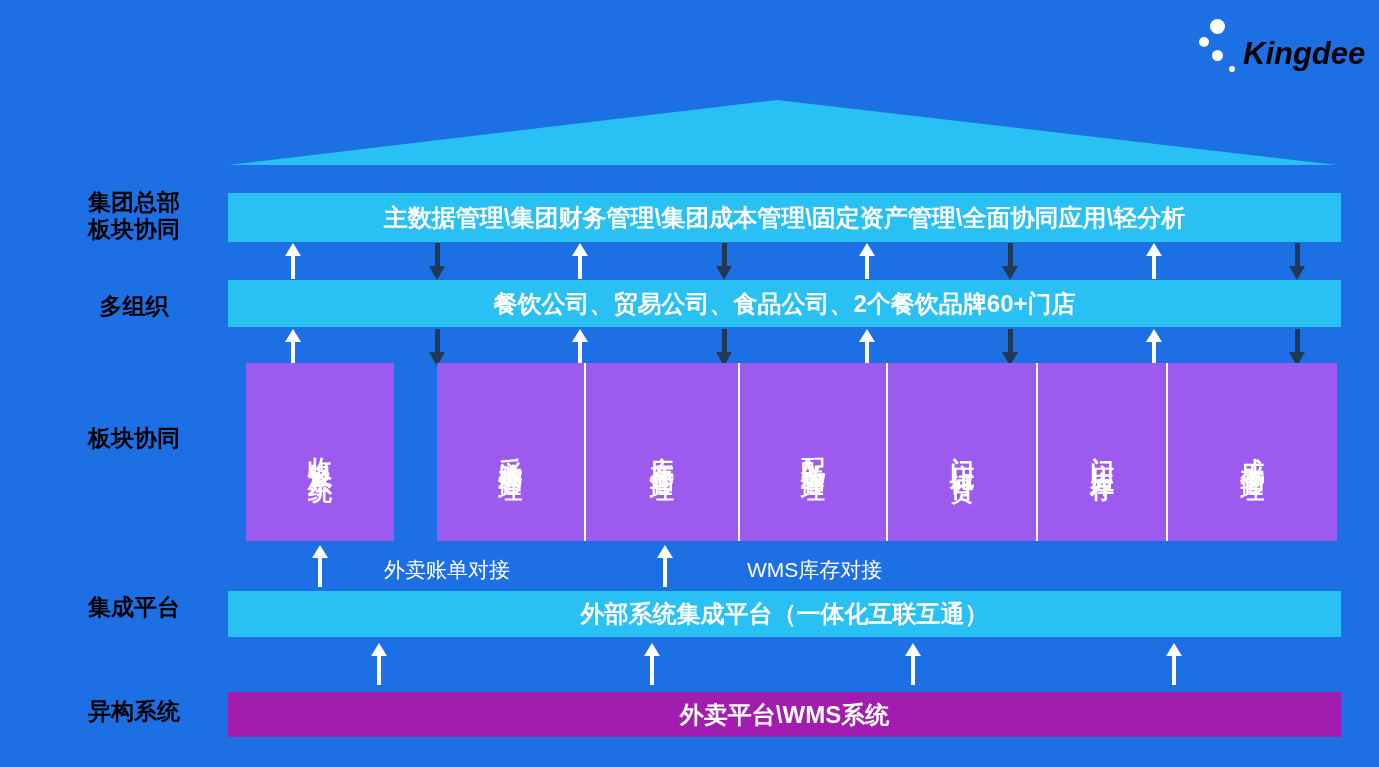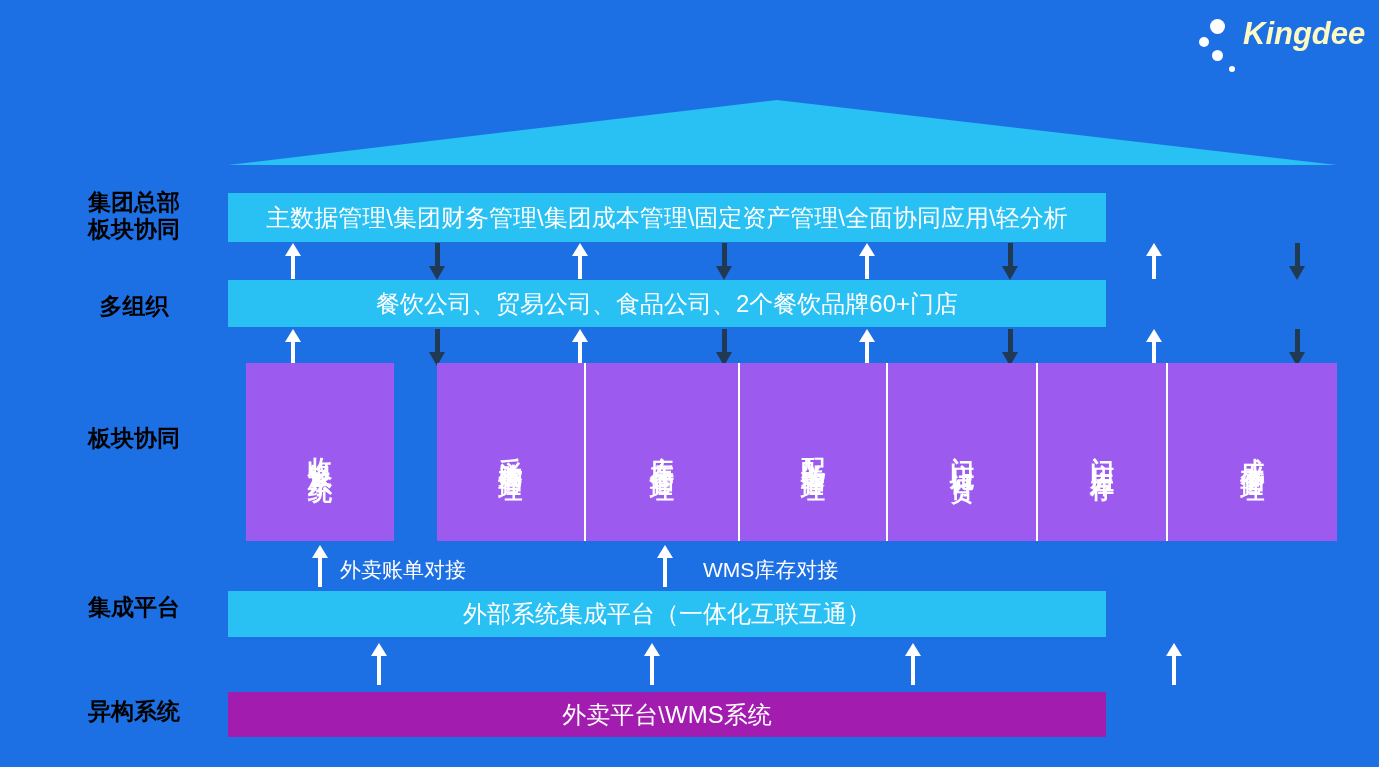--- a/index.html
+++ b/index.html
@@ -5,51 +5,51 @@
   html,body{margin:0;padding:0;}
   body{font-family:"Liberation Sans","DejaVu Sans",sans-serif;}
   .slide{position:relative;width:1379px;height:767px;background:#1d6fe4;overflow:hidden;}
 
   
   .title{position:absolute;left:35px;top:24px;font-size:36px;font-weight:700;color:#fff;letter-spacing:1px;white-space:nowrap;}
   .title .hl{color:#eef01b;}
 
   
   .logo-dot{position:absolute;border-radius:50%;background:#fff;}
-  .logo-text{position:absolute;left:1243px;top:16px;font-size:31px;font-weight:700;font-style:italic;color:#fef9c3;white-space:nowrap;}
+  .logo-text{position:absolute;left:1243px;top:36px;font-size:31px;font-weight:700;font-style:italic;color:#000000;white-space:nowrap;}
 
   
   .side-label{position:absolute;left:34px;width:200px;text-align:center;color:#000000;font-weight:700;font-size:23px;line-height:27px;}
 
   
   .roof{position:absolute;left:228px;top:100px;width:1109px;height:65px;background:#29c0f4;
         clip-path:polygon(49.5% 0,100% 100%,0 100%);}
 
   
-  .bar{position:absolute;left:228px;width:878px;display:flex;align-items:center;justify-content:center;
-       color:#fff;font-weight:400;font-size:24px;background:#29c0f4;white-space:nowrap;}
+  .bar{position:absolute;left:228px;width:1113px;display:flex;align-items:center;justify-content:center;
+       color:#fff;font-weight:700;font-size:24px;background:#29c0f4;white-space:nowrap;}
   .bar.orange{background:#a21caf;}
 
   
   .pbox{position:absolute;top:363px;height:178px;background:#9c5bee;display:flex;align-items:center;justify-content:center;}
   .pgrid{position:absolute;top:363px;height:178px;background:#9c5bee;display:flex;}
   .pcol{box-sizing:border-box;flex:none;height:100%;display:flex;align-items:center;justify-content:center;}
   .pcol + .pcol{border-left:2px solid #fff;}
   .vtext{writing-mode:vertical-rl;text-orientation:upright;color:#fff;font-weight:700;font-size:24px;letter-spacing:7px;line-height:1;}
 
   
   .arrow{position:absolute;display:flex;flex-direction:column;align-items:center;width:18px;}
   .head-up{width:0;height:0;border-left:8px solid transparent;border-right:8px solid transparent;border-bottom:13px solid #fff;}
   .head-down{width:0;height:0;border-left:8px solid transparent;border-right:8px solid transparent;border-top:14px solid #203a54;}
   .shaft{width:4px;height:23px;background:#fff;}
   .arrow.dark .shaft{width:5px;background:#203a54;}
   .arrow.tall .shaft{height:29px;}
 
   
-  .conn-label{position:absolute;color:#fff;font-size:21px;font-weight:400;white-space:nowrap;}
+  .conn-label{position:absolute;color:#fff;font-size:21px;font-weight:400;white-space:nowrap;margin-left:44px;}
 </style>
 </head>
 <body>
 
 <div class="slide">
 
 
   <div>
     <div class="logo-dot" style="left:1210px;top:19px;width:15px;height:15px;"></div>
     <div class="logo-dot" style="left:1199px;top:37px;width:10px;height:10px;"></div>

